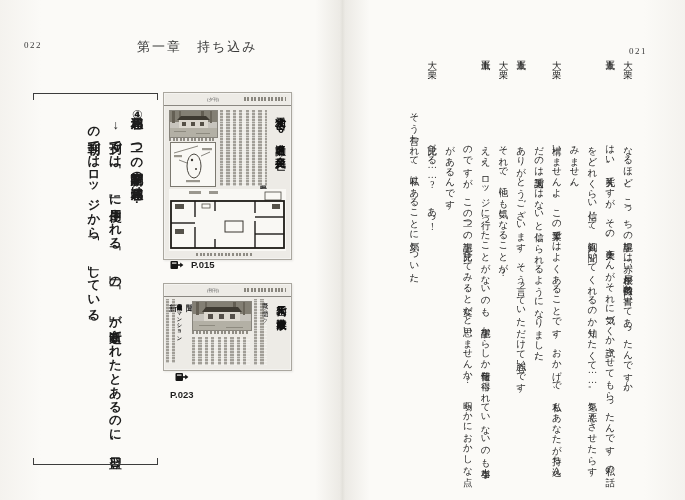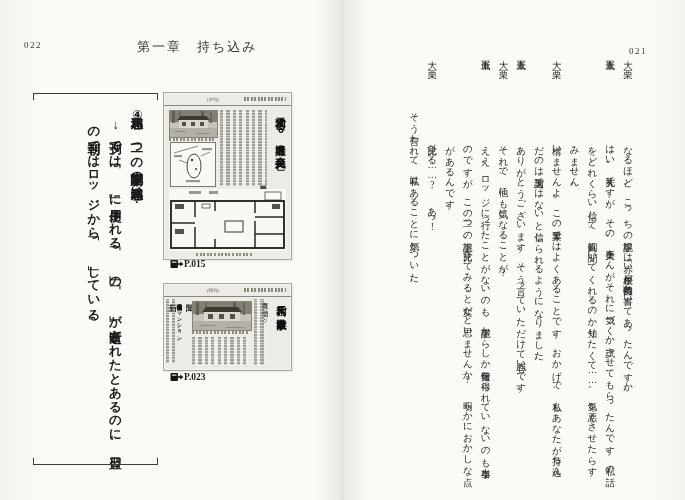--- a/index.html
+++ b/index.html
@@ -72,24 +72,24 @@
   .cap-bar{position:absolute;height:3px;
     background:repeating-linear-gradient(90deg,#8f8c84 0 2px,transparent 2px 3.6px);}
   .textcols{position:absolute;opacity:.6;
     background-image:
       repeating-linear-gradient(0deg,rgba(255,255,255,.55) 0 1px,transparent 1px 2.8px),
       repeating-linear-gradient(90deg,#6f6c64 0 3.2px,transparent 3.2px 6.4px);}
   .mapbox{position:absolute;left:6px;top:49px;width:44px;height:43px;background:#f9f8f4;border:1px solid #7b786f;}
   .floorplan{position:absolute;left:5px;top:96px;width:117px;height:62px;}
 
   
-  .pageref{position:absolute;left:162px;display:flex;align-items:center;gap:0;
-    font-family:Liberation Serif, serif;font-weight:bold;font-size:9.5px;color:#1f1f1f;padding-left:8px;}
+  .pageref{position:absolute;left:162px;display:flex;align-items:center;gap:7px;
+    font-family:Liberation Sans, sans-serif;font-weight:bold;font-size:9.5px;color:#1f1f1f;padding-left:8px;}
   .ref1{top:259px;}
-  .ref2{top:372px;}
+  .ref2{top:372px;flex-direction:column;}
 </style>
 </head>
 <body>
 
 <div class="spread">
 
   <div class="pgnum left">022</div>
   <div class="chapter">第一章　持ち込み</div>
   <div class="pgnum right">021</div>
 

